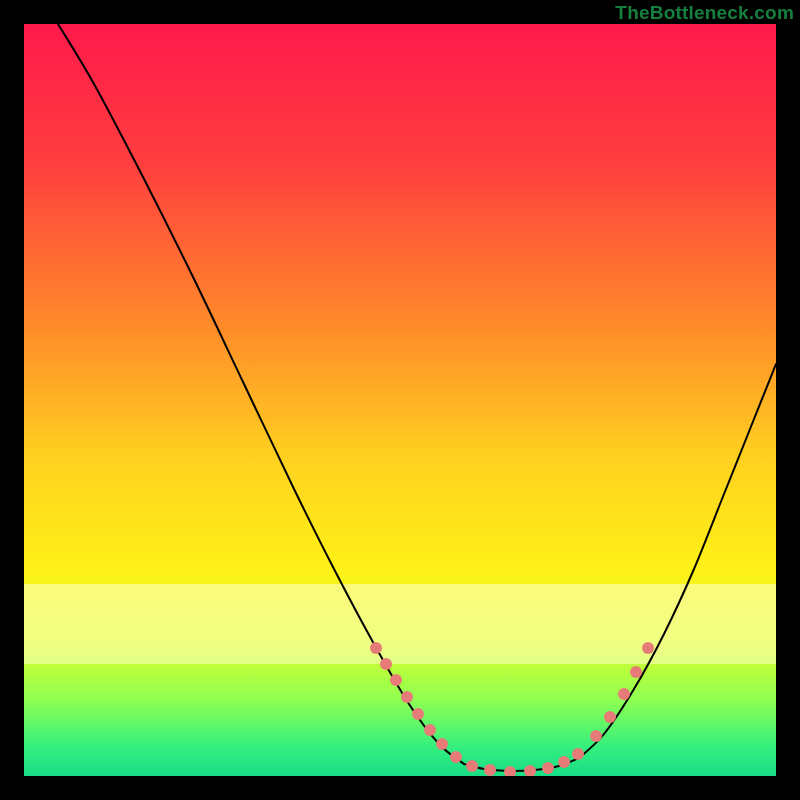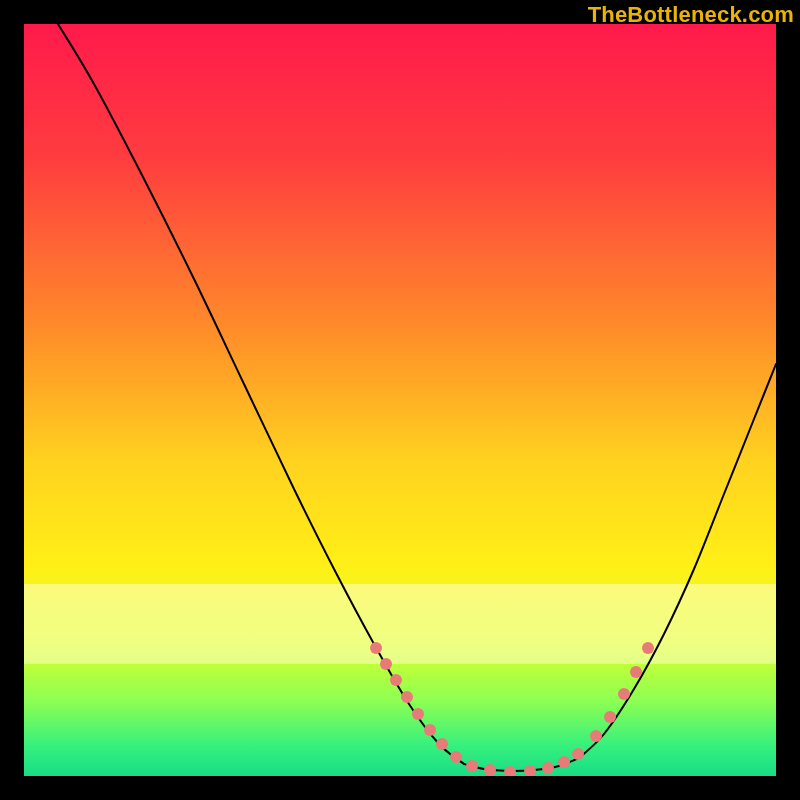--- a/index.html
+++ b/index.html
@@ -26,22 +26,22 @@
   }
   .plot svg {
     display: block;
     width: 752px;
     height: 752px;
   }
   .watermark {
     position: absolute;
     top: 2px;
     right: 6px;
-    color: #eab308;
-    font-size: 22px;
+    color: #15803d;
+    font-size: 19px;
     font-weight: 600;
     letter-spacing: 0.2px;
     user-select: none;
   }
 </style>
 </head>
 <body>
 
 <div class="stage">
   <div class="plot">

